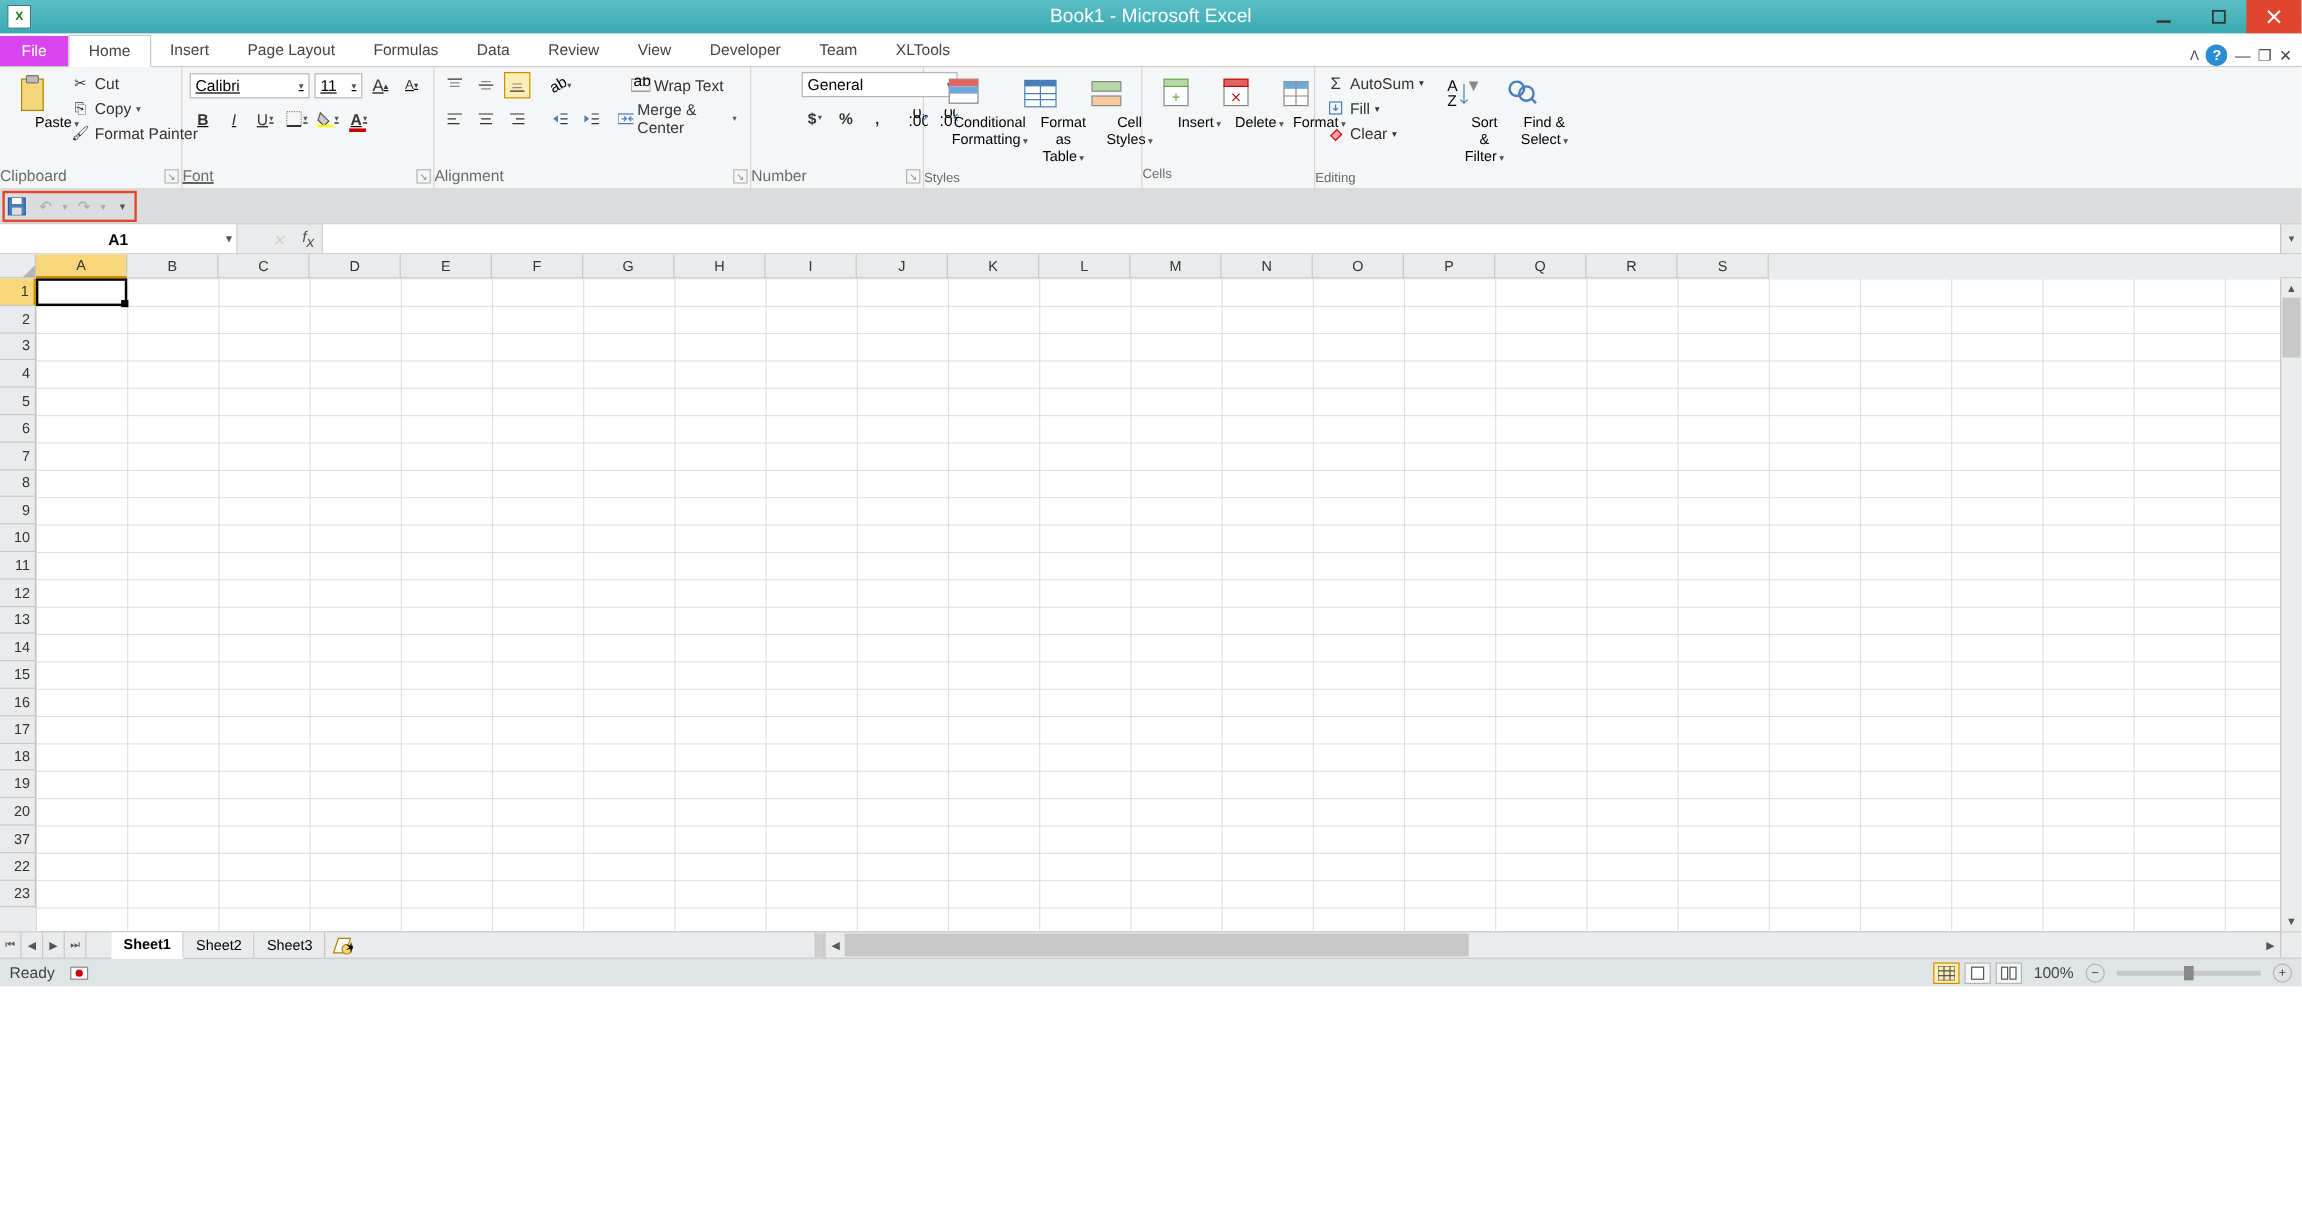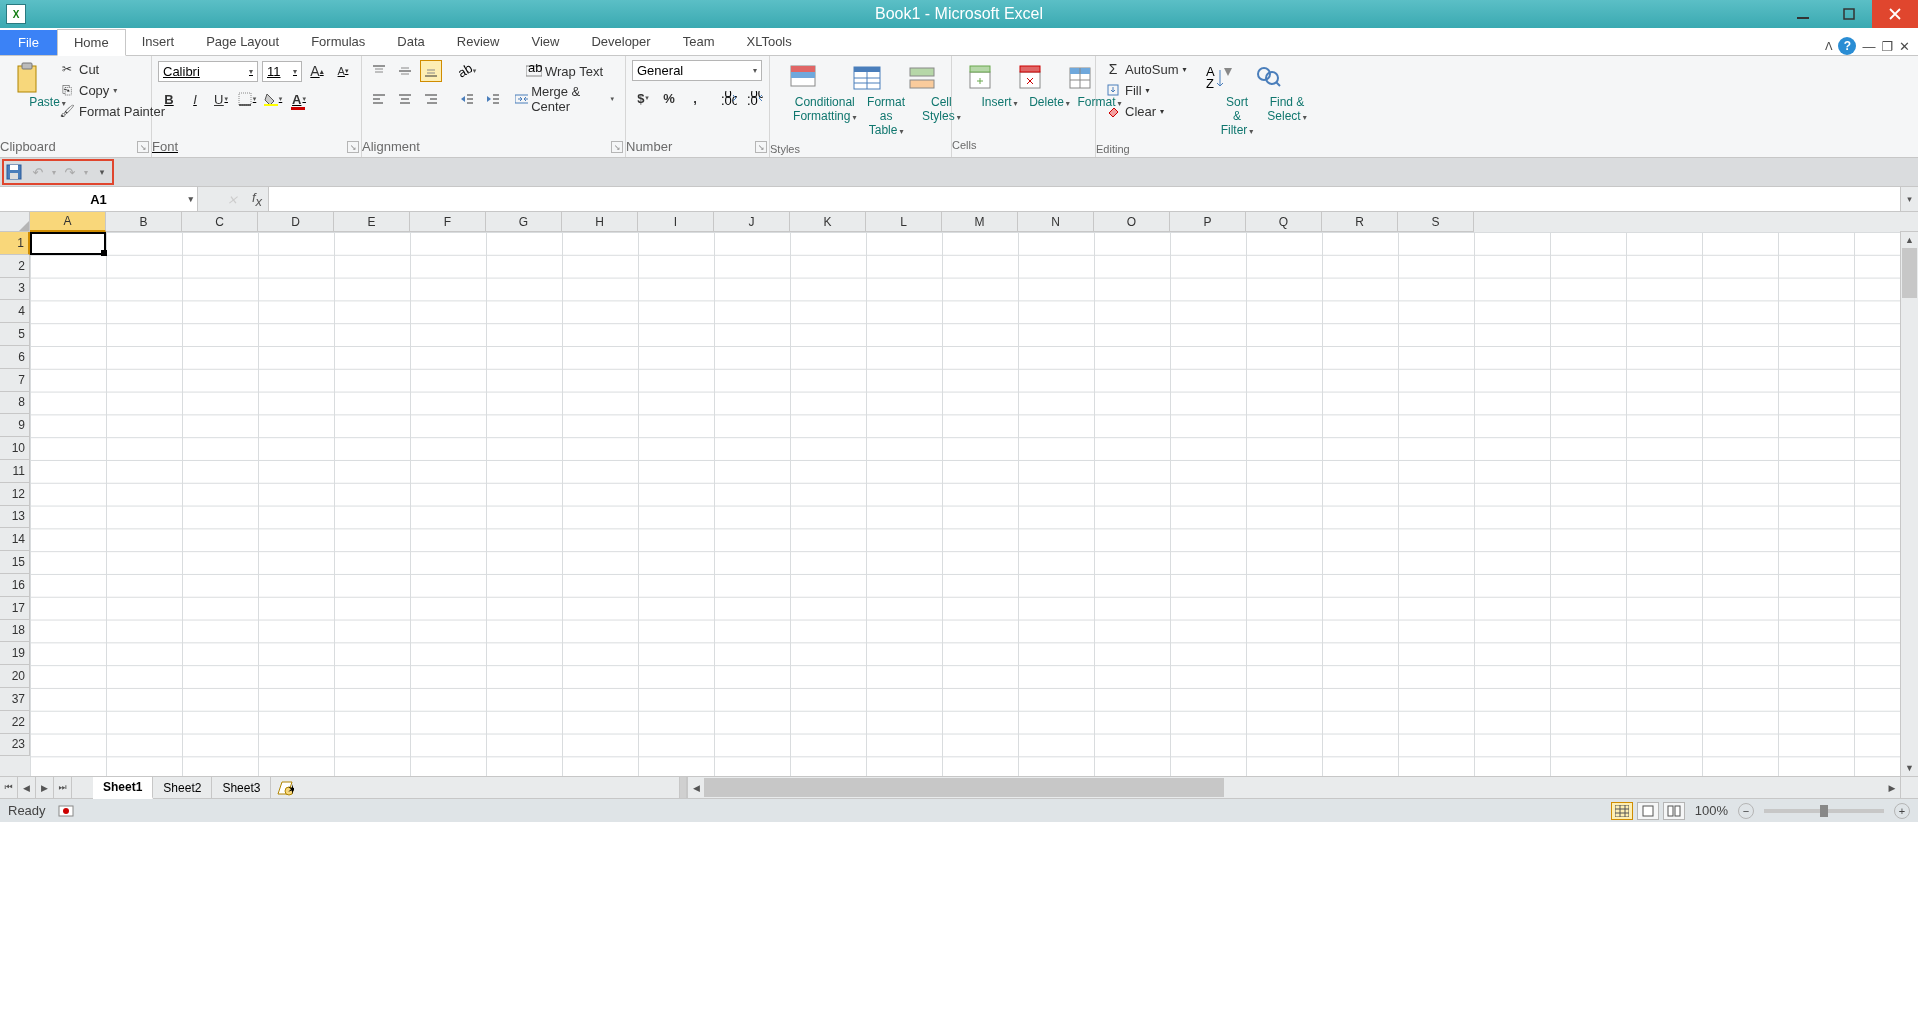--- a/index.html
+++ b/index.html
@@ -9,35 +9,35 @@
 .titlebar { height:28px; background:linear-gradient(#5bbfc6,#3aa9b1); display:flex; align-items:center; position:relative; }
 .titlebar .excel-logo { width:20px; height:20px; margin:0 6px; background:#fff; border:1px solid #2a7a80; display:flex; align-items:center; justify-content:center; font-size:10px; color:#107c10; font-weight:bold; }
 .titlebar .title { position:absolute; left:50%; transform:translateX(-50%); color:#fff; font-size:16px; }
 .titlebar .winbtns { margin-left:auto; display:flex; height:100%; }
 .titlebar .winbtn { width:46px; height:100%; display:flex; align-items:center; justify-content:center; color:#fff; font-size:14px; }
 .titlebar .winbtn.close { background:#e0462e; }
 
 
 .tabsrow { height:28px; background:#fff; display:flex; align-items:flex-end; border-bottom:1px solid #c7c7c7; position:relative; }
 .tabsrow .tab { padding:5px 16px; color:#444; cursor:pointer; }
-.tabsrow .tab.file { background:#3b82f6; color:#fff; padding:5px 18px; }
+.tabsrow .tab.file { background:#d946ef; color:#fff; padding:5px 18px; }
 .tabsrow .tab.active { background:#fff; border:1px solid #c7c7c7; border-bottom:1px solid #fff; margin-bottom:-1px; }
 .tabsrow .rightctl { margin-left:auto; display:flex; gap:6px; padding-right:8px; align-items:center; color:#4a4a4a; }
 .tabsrow .helpicon { width:18px; height:18px; border-radius:50%; background:#2a8dd4; color:#fff; display:flex; align-items:center; justify-content:center; font-size:12px; font-weight:bold; }
 
 
 .ribbon { height:102px; background:#f5f6f7; border-bottom:1px solid #c7c7c7; display:flex; }
 .group { border-right:1px solid #d6d6d6; display:flex; flex-direction:column; }
 .group-body { flex:1; display:flex; align-items:flex-start; padding:4px 6px; gap:6px; }
 .group-label { height:18px; text-align:left; font-size:11px; color:#6a6a6a; position:relative; }
 .group-label .dlaunch { position:absolute; right:2px; top:2px; width:12px; height:12px; border:1px solid #b5b5b5; font-size:8px; color:#888; display:flex; align-items:center; justify-content:center; }
 
 .bigbtn { display:flex; flex-direction:column; align-items:center; justify-content:flex-start; padding:2px 4px; min-width:44px; cursor:pointer; }
 .bigbtn .ico { width:32px; height:32px; margin-bottom:2px; display:flex; align-items:center; justify-content:center; }
-.bigbtn .lbl { font-size:12px; color:#0f766e; text-align:center; line-height:1.15; white-space:pre-line;margin-left:39px; }
+.bigbtn .lbl { font-size:12px; color:#000000; text-align:center; line-height:1.15; white-space:pre-line;margin-left:39px; }
 .bigbtn .drop::after { content:"▾"; font-size:8px; color:#555; margin-left:2px; }
 
 .col { display:flex; flex-direction:column; gap:3px; }
 .smallbtn { display:flex; align-items:center; gap:4px; padding:1px 3px; cursor:pointer; font-size:12px; color:#333; white-space:nowrap; }
 .smallbtn .sico { width:16px; height:16px; display:flex; align-items:center; justify-content:center; font-size:12px; }
 
 .fontbox, .sizebox, .numbox { border:1px solid #b5b5b5; background:#fff; padding:2px 4px; font-size:12px; display:flex; align-items:center; justify-content:space-between; }
 .fontbox { width:100px; }
 .sizebox { width:40px; }
 .numbox { width:130px; }
@@ -318,21 +318,21 @@
             </svg>
             <span>Merge &amp; Center</span>
           </div>
       </div>
     </div>
     <div class="group-label"><span>Alignment</span><span class="dlaunch">↘</span></div>
   </div>
 
   <div class="group" style="width:144px;">
     <div class="group-body">
-        <div class="col" style="gap:6px;">
+        <div class="col" style="gap:6px;margin-left:36px;">
       <div class="numbox dd">
             <span>General</span>
           </div>
       <div class="row">
         <div class="iconbtn split">
               <b>$</b>
             </div>
         <div class="iconbtn">
               <b>%</b>
             </div>

